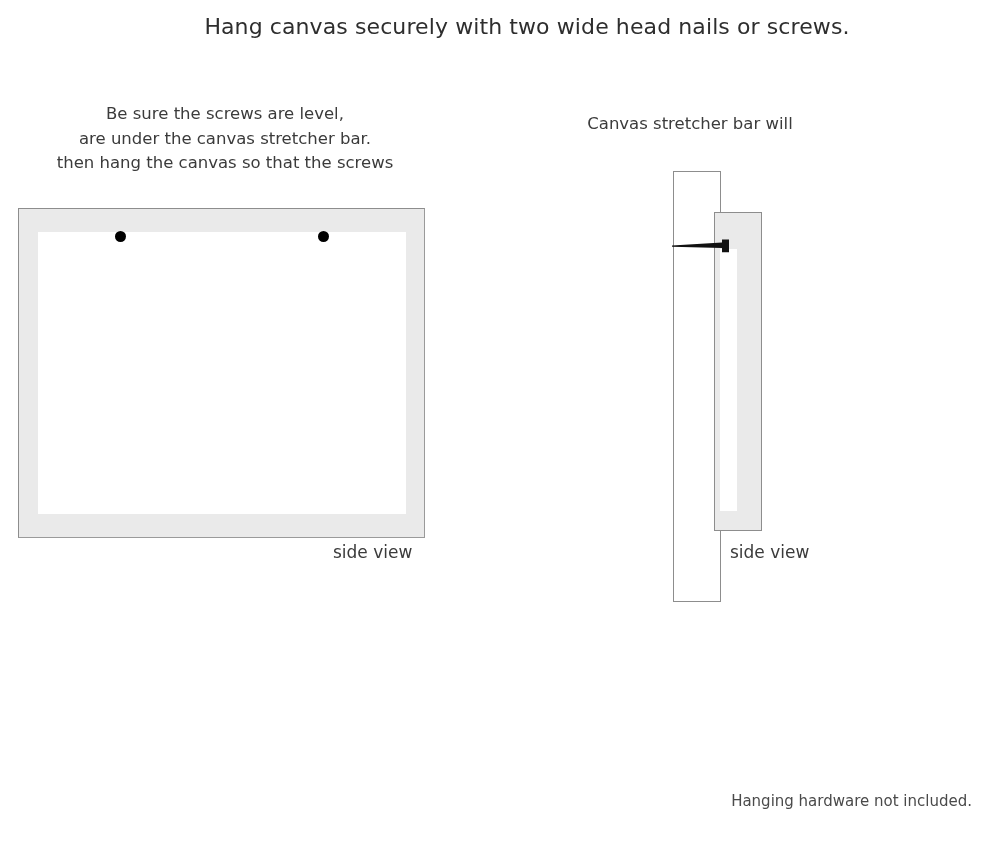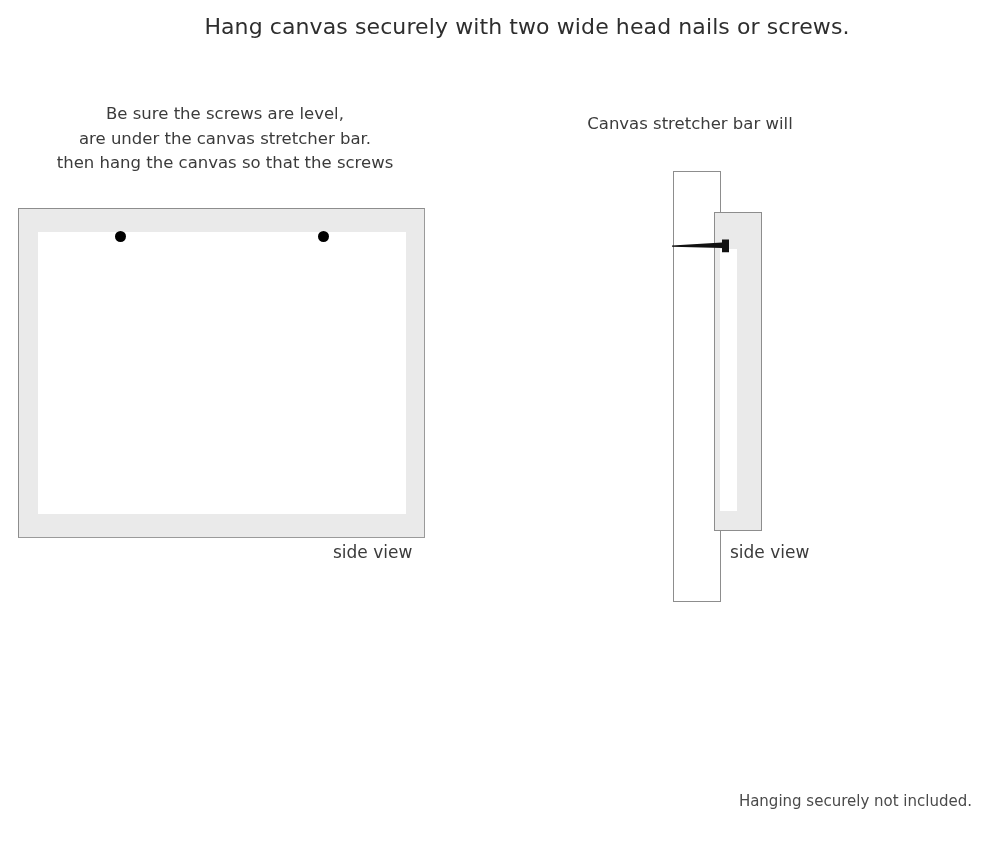--- a/index.html
+++ b/index.html
@@ -186,14 +186,14 @@
   <div class="side-bar-face"></div>
   <div class="nail">
     <svg width="64" height="14" viewBox="0 0 64 14">
       <path d="M0,6.6 L50,3.6 L50,0.4 L57,0.4 L57,13.2 L50,13.2 L50,9.0 L0,7.8 Z" fill="#111111"></path>
     </svg>
   </div>
 </div>
 <div class="view-label label-side">side view</div>
 
 <div class="footer">
-  <span class="line">Hanging securely not included.</span>
+  <span class="line">Hanging hardware not included.</span>
 </div>
 
 </body></html>

